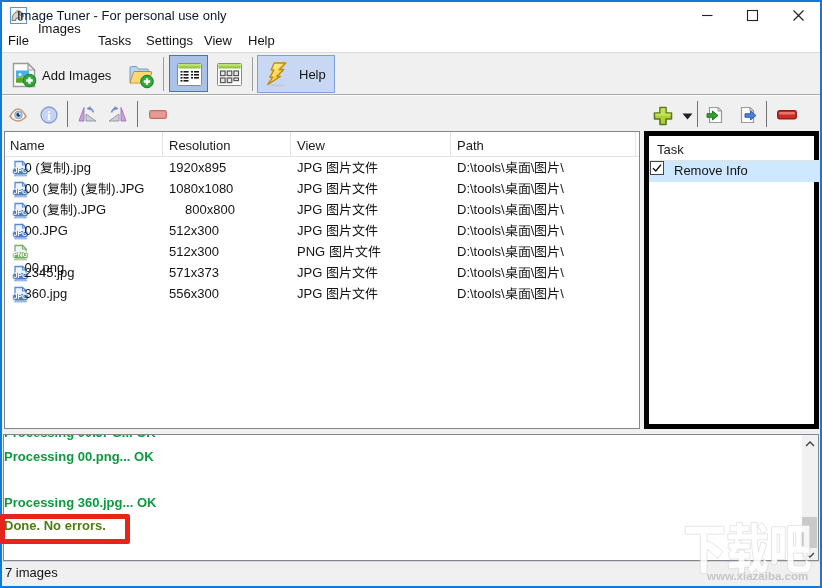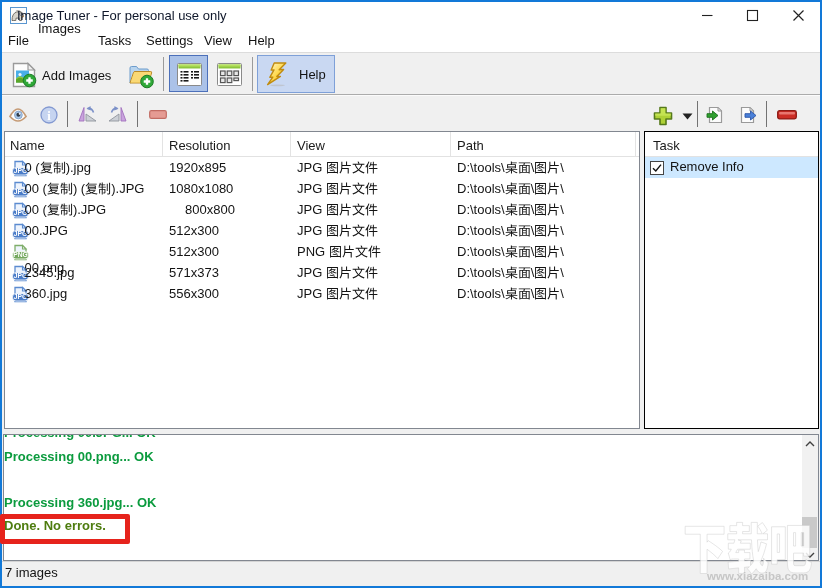--- a/index.html
+++ b/index.html
@@ -400,21 +400,21 @@
           </svg><svg class="cj" viewBox="0 0 1000 1000">
             <use href="#g9762"></use>
           </svg>\<svg class="cj" viewBox="0 0 1000 1000">
             <use href="#g56fe"></use>
           </svg><svg class="cj" viewBox="0 0 1000 1000">
             <use href="#g7247"></use>
           </svg>\</div>
 </div>
   </div>
 
-  <div class="abs" style="left:644px;top:131px;width:175px;height:298px;background:#fff;border:1px solid #000000">
+  <div class="abs" style="left:644px;top:131px;width:175px;height:298px;background:#fff;border:5px solid #000000">
     <div class="hdr" style="left:8px;top:6px">Task</div>
     <div class="abs" style="left:0;top:24px;width:173px;height:1px;background:#e2e2e2"></div>
     <div class="abs" style="left:0;top:25px;width:173px;height:21px;background:#cde8ff"></div>
     <div class="abs" style="left:25px;top:27px">Remove Info</div>
   </div>
   <svg class="abs" style="left:650px;top:161px" width="14" height="14" viewBox="0 0 14 14">
 <rect x="0.5" y="0.5" width="13" height="13" fill="#fff" stroke="#454545" stroke-width="1"></rect>
 <path d="M3 7.2 L5.8 10 L11 3.6" fill="none" stroke="#111" stroke-width="1.4"></path>
 </svg>
 

